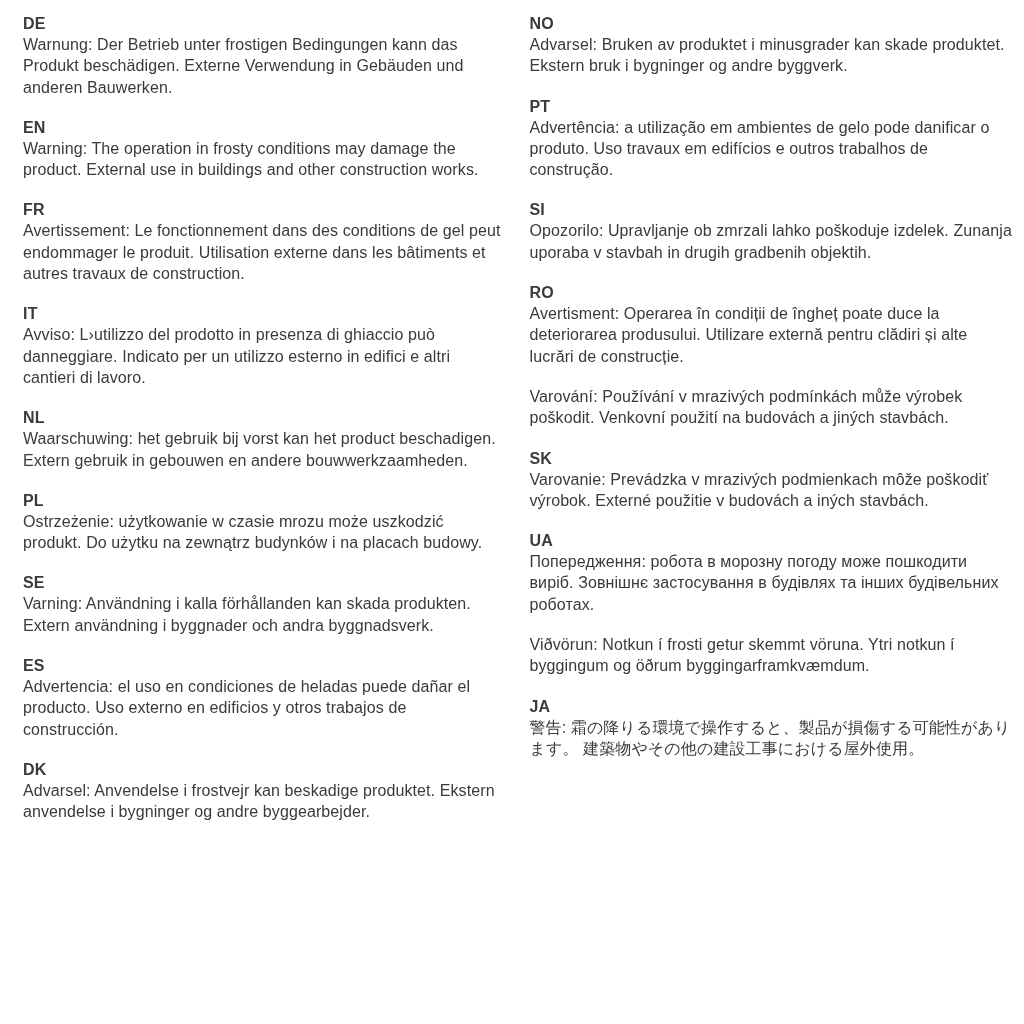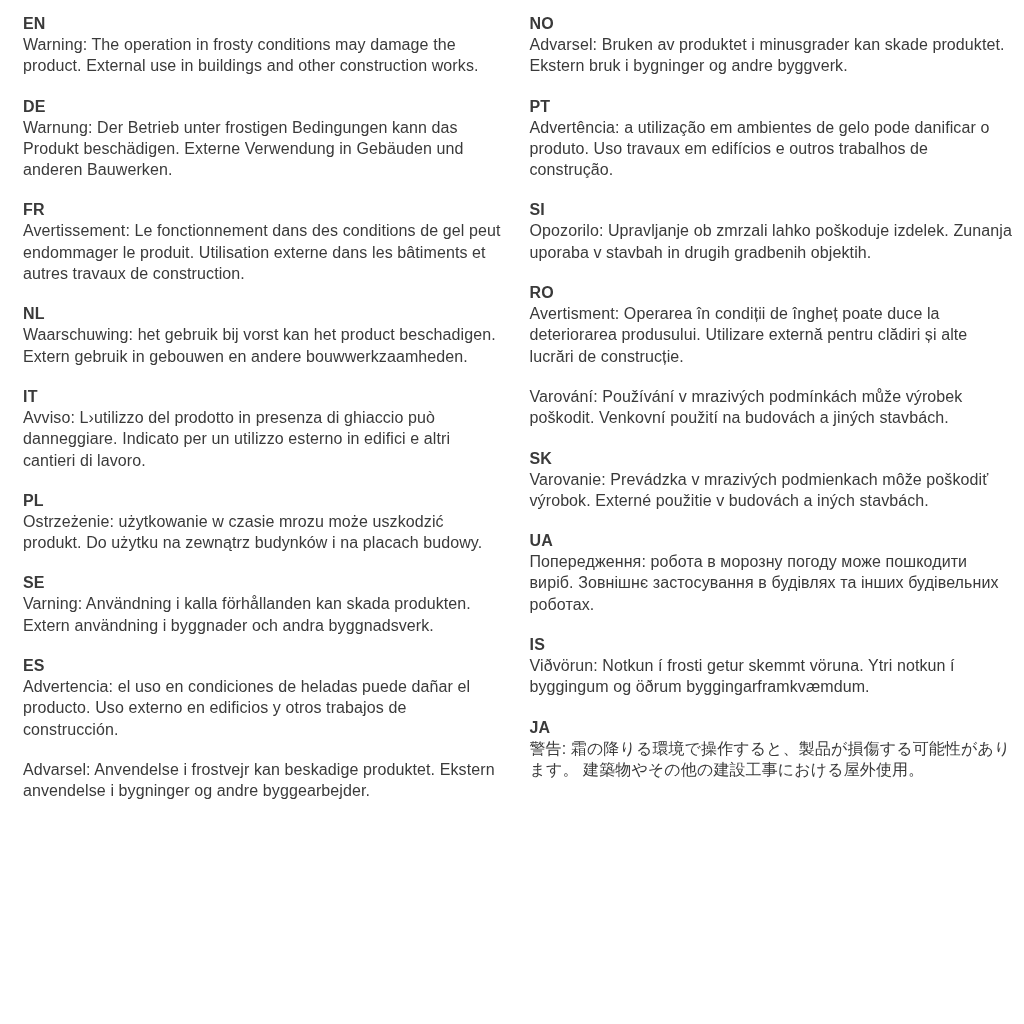--- a/index.html
+++ b/index.html
@@ -40,52 +40,53 @@
     letter-spacing: 0.1px;
   }
 </style>
 </head>
 <body>
 
 <main class="page">
 
   <div class="column">
     <section class="lang-section">
+      <h2 class="lang-code">DE</h2>
+      <p class="warning-text">Warnung: Der Betrieb unter frostigen Bedingungen kann das Produkt beschädigen. Externe Verwendung in Gebäuden und anderen Bauwerken.</p>
+    </section>
+    <section class="lang-section">
       <h2 class="lang-code">EN</h2>
       <p class="warning-text">Warning: The operation in frosty conditions may damage the product. External use in buildings and other construction works.</p>
-    </section>
-    <section class="lang-section">
-      <h2 class="lang-code">DE</h2>
-      <p class="warning-text">Warnung: Der Betrieb unter frostigen Bedingungen kann das Produkt beschädigen. Externe Verwendung in Gebäuden und anderen Bauwerken.</p>
     </section>
     <section class="lang-section">
       <h2 class="lang-code">FR</h2>
       <p class="warning-text">Avertissement: Le fonctionnement dans des conditions de gel peut endommager le produit. Utilisation externe dans les bâtiments et autres travaux de construction.</p>
     </section>
     <section class="lang-section">
+      <h2 class="lang-code">IT</h2>
+      <p class="warning-text">Avviso: L›utilizzo del prodotto in presenza di ghiaccio può danneggiare. Indicato per un utilizzo esterno in edifici e altri cantieri di lavoro.</p>
+    </section>
+    <section class="lang-section">
       <h2 class="lang-code">NL</h2>
       <p class="warning-text">Waarschuwing: het gebruik bij vorst kan het product beschadigen. Extern gebruik in gebouwen en andere bouwwerkzaamheden.</p>
-    </section>
-    <section class="lang-section">
-      <h2 class="lang-code">IT</h2>
-      <p class="warning-text">Avviso: L›utilizzo del prodotto in presenza di ghiaccio può danneggiare. Indicato per un utilizzo esterno in edifici e altri cantieri di lavoro.</p>
     </section>
     <section class="lang-section">
       <h2 class="lang-code">PL</h2>
       <p class="warning-text">Ostrzeżenie: użytkowanie w czasie mrozu może uszkodzić produkt. Do użytku na zewnątrz budynków i na placach budowy.</p>
     </section>
     <section class="lang-section">
       <h2 class="lang-code">SE</h2>
       <p class="warning-text">Varning: Användning i kalla förhållanden kan skada produkten. Extern användning i byggnader och andra byggnadsverk.</p>
     </section>
     <section class="lang-section">
       <h2 class="lang-code">ES</h2>
       <p class="warning-text">Advertencia: el uso en condiciones de heladas puede dañar el producto. Uso externo en edificios y otros trabajos de construcción.</p>
     </section>
     <section class="lang-section">
+      <h2 class="lang-code">DK</h2>
       <p class="warning-text">Advarsel: Anvendelse i frostvejr kan beskadige produktet. Ekstern anvendelse i bygninger og andre byggearbejder.</p>
     </section>
   </div>
 
   <div class="column">
     <section class="lang-section">
       <h2 class="lang-code">NO</h2>
       <p class="warning-text">Advarsel: Bruken av produktet i minusgrader kan skade produktet. Ekstern bruk i bygninger og andre byggverk.</p>
     </section>
     <section class="lang-section">
@@ -105,21 +106,20 @@
     </section>
     <section class="lang-section">
       <h2 class="lang-code">SK</h2>
       <p class="warning-text">Varovanie: Prevádzka v mrazivých podmienkach môže poškodiť výrobok. Externé použitie v budovách a iných stavbách.</p>
     </section>
     <section class="lang-section">
       <h2 class="lang-code">UA</h2>
       <p class="warning-text">Попередження: робота в морозну погоду може пошкодити виріб. Зовнішнє застосування в будівлях та інших будівельних роботах.</p>
     </section>
     <section class="lang-section">
-      <h2 class="lang-code">IS</h2>
       <p class="warning-text">Viðvörun: Notkun í frosti getur skemmt vöruna. Ytri notkun í byggingum og öðrum byggingarframkvæmdum.</p>
     </section>
     <section class="lang-section">
       <h2 class="lang-code">JA</h2>
       <p class="warning-text">警告: 霜の降りる環境で操作すると、製品が損傷する可能性があります。 建築物やその他の建設工事における屋外使用。</p>
     </section>
   </div>
 
 </main>
 

